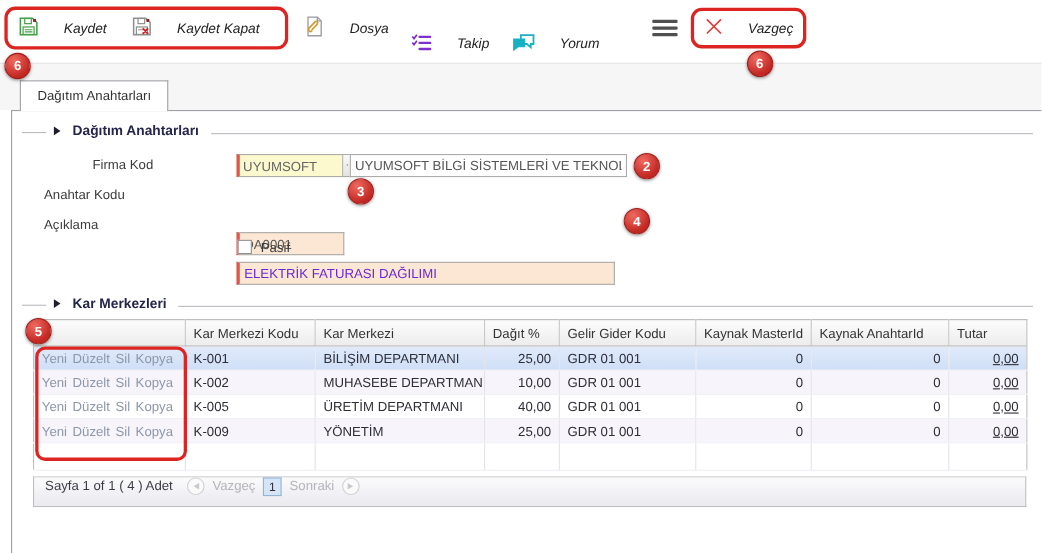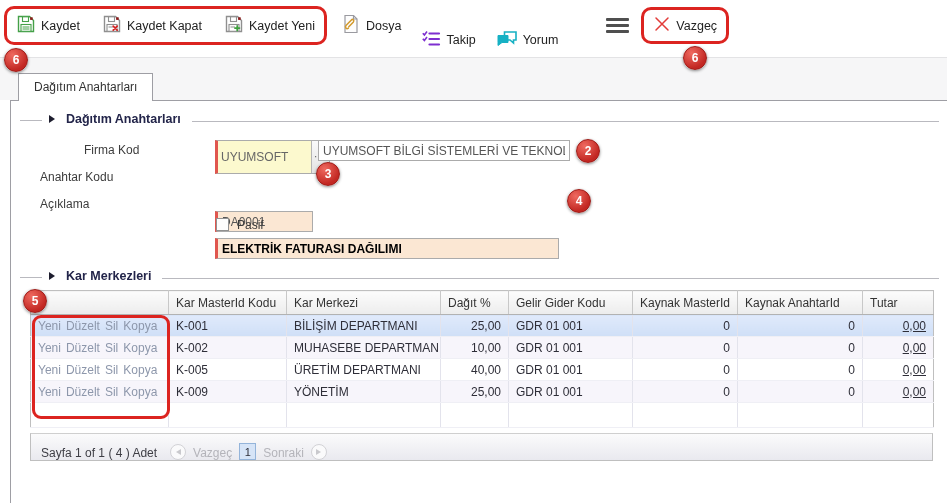--- a/index.html
+++ b/index.html
@@ -9,22 +9,22 @@
     font-family:"Liberation Sans", sans-serif; font-size:12px; color:#333;
     background:#fff;
   }
 
   
   .toolbar {
     position:absolute; top:0; left:0; width:947px; height:57px;
     background:#fff; display:flex; align-items:center; padding:0 0 6px 4px;
   }
   .tb-btn {
-    display:inline-flex; align-items:center; gap:5px; border:none; background:transparent;
-    font-family:inherit; font-size:12.5px; color:#222; padding:3px 4px; cursor:pointer; white-space:nowrap;
+    display:inline-flex; align-items:center; gap:22px; border:none; background:transparent;
+    font-family:inherit; font-size:12.5px; color:#222; padding:3px 4px; cursor:pointer; white-space:nowrap;font-style:italic;
   }
   .tb-group { position:relative; display:inline-flex; align-items:center; }
   .tb-group.annotated { padding:5px 8px; }
   .anno-rect {
     position:absolute; inset:0; border:3px solid #dc2420; border-radius:10px;
     pointer-events:none; z-index:20;
   }
   .badge {
     position:absolute; width:24px; height:24px; border-radius:50%;
     background:radial-gradient(circle at 35% 28%, #ef6a60, #c22722 70%);
@@ -56,27 +56,27 @@
   .legend .ttl { font-weight:bold; font-size:12.5px; color:#23254a; padding:0 4px; white-space:nowrap; }
   .legend .post-line { flex:1; border-top:1px solid #b9b9bf; margin-top:4px; }
 
   
   .flabel { position:absolute; left:40px; height:21px; line-height:21px; color:#3c3c3c; }
   .fld {
     position:absolute; height:21px; border:1px solid #ababab; background:#fff;
     font-family:inherit; font-size:12px; color:#555; padding:0 4px;
   }
   .req { border-left:3px solid #e0564e; }
-  .lookup-wrap { position:absolute; height:34px; border:1px solid #ababab; border-left:3px solid #e0564e;
+  .lookup-wrap { position:absolute; height:21px; border:1px solid #ababab; border-left:3px solid #e0564e;
     background:#fcf9ce; display:flex; }
   .lookup-wrap input { flex:1; min-width:0; border:none; background:transparent; font-family:inherit; font-size:12px; color:#666; padding:0 3px; }
   .lookup-btn { width:18px; border:none; border-left:1px solid #b5b5b5; background:linear-gradient(#fafafa,#e3e3e3);
     color:#555; font-size:10px; line-height:10px; cursor:pointer; letter-spacing:1px; }
   .peach { background:#fbe7d3;margin-top:44px; }
-  .dark { color:#000000;font-weight:bold; }
+  .dark { color:#6d28d9; }
   .checkbox { position:absolute; width:13px; height:13px; background:#fdfdfd; border:1px solid #919191; cursor:pointer; }
 
   
   table.grid { position:absolute; left:30px; top:290px; width:903px; table-layout:fixed; border-collapse:collapse;
     font-size:12px; color:#2e2e38; background:#fff; border:1px solid #bfbfbf; }
   table.grid th {
     height:24px; padding:3px 7px; text-align:left; font-weight:normal; color:#333;
     background:linear-gradient(#fcfcfc,#ececec); border-right:1px solid #c8c8c8; border-bottom:1px solid #b2b2b2;
     overflow:hidden; white-space:nowrap; cursor:pointer;
   }
@@ -94,21 +94,21 @@
 
   .anno-rect-grid { position:absolute; left:32px; top:315px; width:138px; height:104px;
     border:3px solid #dc2420; border-radius:9px; pointer-events:none; z-index:25; }
   .badge-b2 { left:576px; top:139px; } .badge-b3 { left:316px; top:162px; }
   .badge-b4 { left:567px; top:189px; } .badge-b5 { left:23px; top:289px; }
 
   
   .pager {
     position:absolute; left:30px; top:433px; width:903px; height:28px;
     background:linear-gradient(#fbfbfc,#e9e9ef); border:1px solid #bfbfbf; border-top:1px solid #cfcfcf;
-    display:flex; align-items:flex-end; gap:7px; padding:0 10px; color:#3d3d44;
+    display:flex; align-items:flex-start; gap:7px; padding:0 10px; color:#3d3d44;
   }
   .pgc { width:16px; height:16px; border-radius:50%; border:1px solid #d2d2d6; background:#fafafb;
     display:inline-flex; align-items:center; justify-content:center; margin-left:6px; cursor:pointer; }
   .pgc .tri-l { width:0;height:0;border-right:5px solid #c9c9cd;border-top:3.5px solid transparent;border-bottom:3.5px solid transparent; }
   .pgc .tri-r { width:0;height:0;border-left:5px solid #c9c9cd;border-top:3.5px solid transparent;border-bottom:3.5px solid transparent; }
   .pg-dis { color:#b4b4ba; cursor:default; }
   .pg-cur { min-width:17px; height:17px; background:#d6e4f7; border:1px solid #94b4da; color:#2e2e38;
     display:inline-flex; align-items:center; justify-content:center; font-size:11px; cursor:pointer; }
 </style>
 </head>
@@ -143,33 +143,20 @@
             <rect x="6.5" y="2.8" width="6" height="4.7" fill="#fff" stroke="#8f8f8f" stroke-width="1.1"></rect>
             <rect x="5" y="10.5" width="10" height="6.8" fill="#fff" stroke="#8f8f8f" stroke-width="1.1"></rect>
             <line x1="6.5" y1="13" x2="11" y2="13" stroke="#8f8f8f"></line>
             <rect x="14.1" y="3.3" width="2.6" height="2.6" fill="#8b1a1a"></rect>
             <path d="M11.2 12.2 l4 4 M15.2 12.2 l-4 4" stroke="#d42020" stroke-width="1.7" stroke-linecap="round"></path>
           </svg>
         </span>
         <span>Kaydet Kapat</span>
       </button>
 
-      <button class="tb-btn">
-        <span>
-          <svg width="20" height="20" viewBox="0 0 20 20">
-            <path d="M2.5 2.5 h11 l4 4 v11 h-15 z" fill="#fff" stroke="#8f8f8f" stroke-width="1.4"></path>
-            <rect x="6.5" y="2.8" width="6" height="4.7" fill="#fff" stroke="#8f8f8f" stroke-width="1.1"></rect>
-            <rect x="5" y="10.5" width="10" height="6.8" fill="#fff" stroke="#8f8f8f" stroke-width="1.1"></rect>
-            <line x1="6.5" y1="13" x2="11" y2="13" stroke="#8f8f8f"></line>
-            <rect x="14.1" y="3.3" width="2.6" height="2.6" fill="#8b1a1a"></rect>
-            <path d="M13.2 11.8 v4.6 M10.9 14.1 h4.6" stroke="#3da03d" stroke-width="1.7" stroke-linecap="round"></path>
-          </svg>
-        </span>
-        <span>Kaydet Yeni</span>
-      </button>
     </div>
 
     <button class="tb-btn gap10">
       <span>
         <svg width="20" height="20" viewBox="0 0 20 20">
           <path d="M4 1.5 h8.5 l3.5 3.5 v13.5 h-12 z" fill="#fdfdfd" stroke="#9a9aa0" stroke-width="1.2"></path>
           <path d="M12.5 1.5 v3.5 h3.5" fill="none" stroke="#9a9aa0" stroke-width="1.2"></path>
           <path d="M7.4 14.2 c-2 1.4 -4 -1 -2.2 -2.9 l5.2 -5.4 c1.3 -1.3 3.2 .5 2 2 l-4.6 4.9" fill="none" stroke="#d39a2d" stroke-width="1.5" stroke-linecap="round"></path>
         </svg>
       </span>
@@ -264,21 +251,21 @@
         <col style="width:154px">
         <col style="width:68px">
       <col style="width:124px">
         <col style="width:105px">
         <col style="width:125px">
         <col style="width:71px">
     </colgroup>
     <thead>
       <tr>
         <th></th>
-        <th>Kar MasterId Kodu</th>
+        <th>Kar Merkezi Kodu</th>
         <th>Kar Merkezi</th>
         <th>Dağıt %</th>
         <th>Gelir Gider Kodu</th>
         <th>Kaynak MasterId</th>
         <th>Kaynak AnahtarId</th>
         <th>Tutar</th>
       </tr>
     </thead>
     <tbody>
       <tr class="sel">

